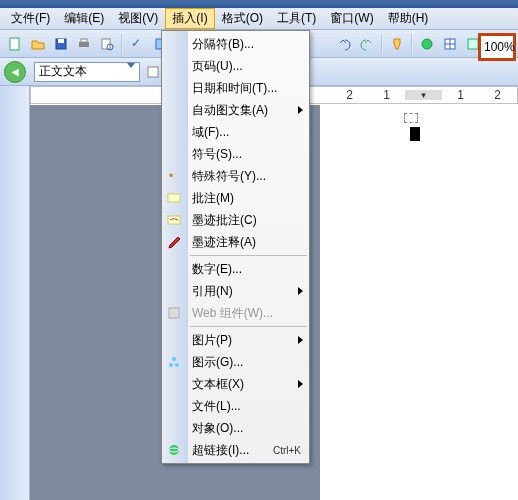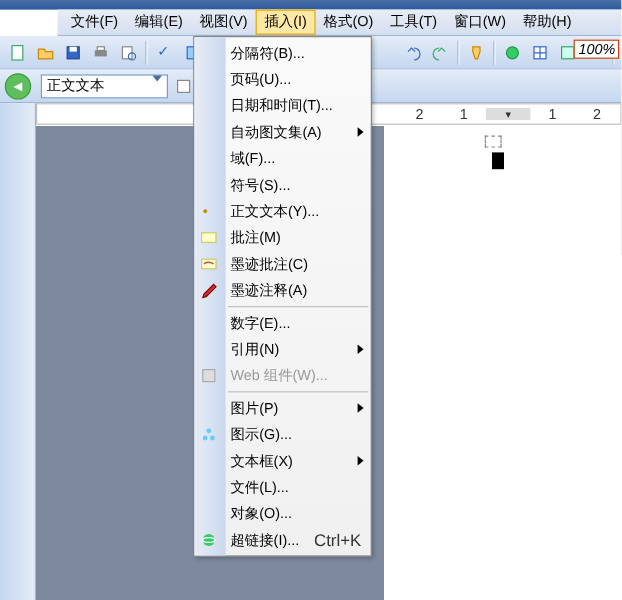--- a/index.html
+++ b/index.html
@@ -1,44 +1,44 @@
 <!DOCTYPE html>
 <html><head>
 <meta charset="utf-8">
 <style>
 * { margin: 0; padding: 0; box-sizing: border-box; font-family: "Microsoft YaHei", SimSun, sans-serif; font-size: 12px; }
 body { background: #fff; width: 518px; height: 500px; overflow: hidden; position: relative; }
 .titlebar { background: linear-gradient(to bottom, #4a6fa5, #2c5a9e); height: 8px; }
-.menubar { background: linear-gradient(to bottom, #e8edf5, #d4dff0); height: 22px; display: flex; align-items: center; padding: 0 4px; border-bottom: 1px solid #9eb6d8; margin-left: 48px; }
+.menubar { background: linear-gradient(to bottom, #e8edf5, #d4dff0); height: 22px; display: flex; align-items: center; padding: 0 4px; border-bottom: 1px solid #9eb6d8; }
 .menu-item { padding: 2px 7px; cursor: default; color: #000; }
 .menu-item.open { background: #ffe8a6; border: 1px solid #e5a500; padding: 1px 6px; }
 .toolbar { background: linear-gradient(to bottom, #e4ecf7, #c5d7f0); height: 28px; display: flex; align-items: center; padding: 0 4px; border-bottom: 1px solid #9eb6d8; gap: 1px; }
 .tb-btn { width: 22px; height: 22px; display: flex; align-items: center; justify-content: center; cursor: default; border-radius: 2px; }
 .tb-sep { width: 2px; height: 20px; background: linear-gradient(to right, #a0b5d3, #fff); margin: 0 2px; }
 .toolbar2 { background: linear-gradient(to bottom, #e4ecf7, #c5d7f0); height: 28px; display: flex; align-items: center; padding: 0 4px; border-bottom: 1px solid #9eb6d8; gap: 2px; }
 .nav-btn { width: 22px; height: 22px; background: #5fbf5f; border-radius: 11px; display: flex; align-items: center; justify-content: center; color: #fff; border: 1px solid #3a9a3a; }
 .combo { width: 106px; height: 20px; background: #fff; border: 1px solid #7a9cc6; display: flex; padding: 0 4px; justify-content: space-between; }
 .combo-arrow { width: 8px; height: 8px; border-left: 4px solid transparent; border-right: 4px solid transparent; border-top: 5px solid #4a6fa5; }
-.zoom-box { position: absolute; right: 2px; top: 33px; width: 38px; height: 16px; background: #fff; border: 1px solid #c2410c; display: flex; align-items: center; padding: 0 3px; font-size: 11px; font-style: italic; }
+.zoom-box { position: absolute; right: 2px; top: 33px; width: 38px; height: 28px; background: #fff; border: 3px solid #c2410c; display: flex; align-items: center; padding: 0 3px; font-size: 11px; }
 .ruler { position: absolute; top: 86px; left: 30px; right: 0; height: 18px; background: #fff; border: 1px solid #c0c0c0; font-size: 9px; color: #333; overflow: hidden; }
 .ruler-content { position: absolute; left: 300px; display: flex; align-items: center; height: 100%; }
 .ruler-tick { width: 37px; text-align: center; font-size: 9px; }
 .doc-area { position: absolute; top: 105px; left: 30px; right: 0; bottom: 0; background: #7d8a9e; }
 .page-bg { position: absolute; left: 290px; top: 0; width: 400px; height: 400px; background: #fff; }
 .cursor-mark { position: absolute; left: 380px; top: 22px; width: 10px; height: 14px; background: #000; }
 .page-break { position: absolute; left: 374px; top: 8px; width: 14px; height: 10px; border: 1px dashed #888; }
 .left-strip { position: absolute; top: 86px; left: 0; width: 30px; bottom: 0; background: linear-gradient(to right, #c5d7f0, #e4ecf7); border-right: 1px solid #9eb6d8; }
 .dropdown { position: absolute; top: 30px; left: 161px; width: 149px; background: linear-gradient(to bottom, #fafafa, #f0f0f0); border: 1px solid #868686; box-shadow: 2px 2px 4px rgba(0,0,0,0.3); }
 .dd-strip { position: absolute; left: 0; top: 0; bottom: 0; width: 26px; background: linear-gradient(to right, #e8edf5, #c9d8ef); }
 .dd-items { position: relative; padding: 2px 0; }
 .dd-item { height: 22px; display: flex; align-items: center; padding-left: 30px; padding-right: 6px; cursor: default; position: relative; }
 .dd-item.disabled { color: #999; }
 .dd-sep { height: 1px; background: #c0c0c0; margin: 2px 2px 2px 28px; }
 .dd-arrow { position: absolute; right: 6px; border-left: 5px solid #000; border-top: 4px solid transparent; border-bottom: 4px solid transparent; }
-.dd-shortcut { position: absolute; right: 8px; color: #333; font-size: 14px; }
+.dd-shortcut { position: absolute; right: 8px; color: #333; font-size: 10px; }
 .dd-icon { position: absolute; left: 4px; width: 16px; height: 16px; display: flex; align-items: center; justify-content: center; }
 .ico { width: 14px; height: 14px; }
 </style>
 </head>
 <body>
 
 <div class="titlebar"></div>
 
 <div class="menubar">
   <div class="menu-item"><span>文件(F)</span></div>
@@ -214,21 +214,21 @@
       </div>
     <div class="dd-item">
         <span>符号(S)...</span>
       </div>
     <div class="dd-item">
         <div class="dd-icon">
           <svg class="ico" viewBox="0 0 14 14">
             <text x="2" y="11" font-size="11" fill="#c80">•</text>
           </svg>
         </div>
-        <span>正文文本(Y)...</span>
+        <span>特殊符号(Y)...</span>
       </div>
     <div class="dd-item">
         <div class="dd-icon">
           <svg class="ico" viewBox="0 0 14 14">
             <rect x="1" y="3" width="12" height="8" fill="#ffc" stroke="#cc6"></rect>
           </svg>
         </div>
         <span>批注(M)</span>
       </div>
     <div class="dd-item">

